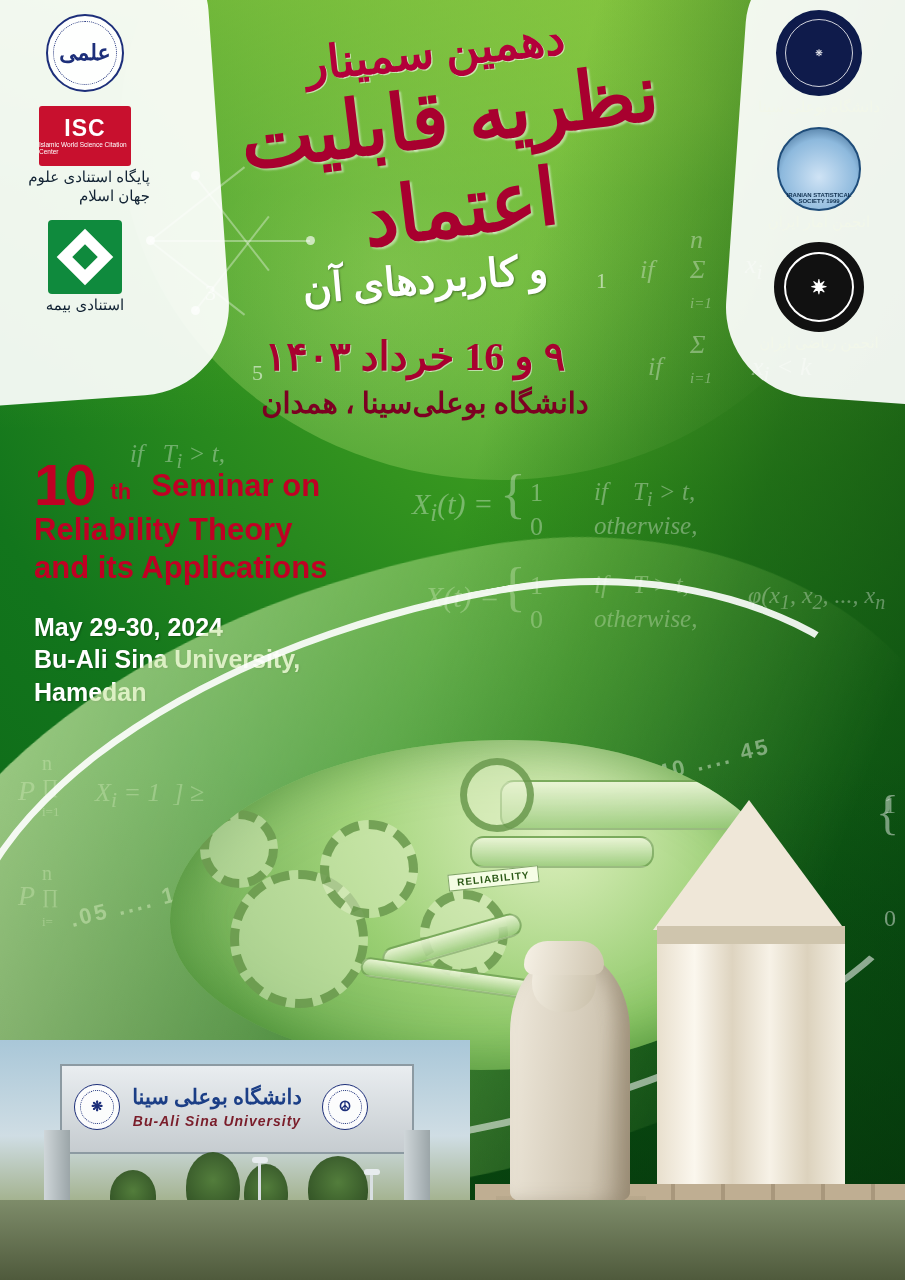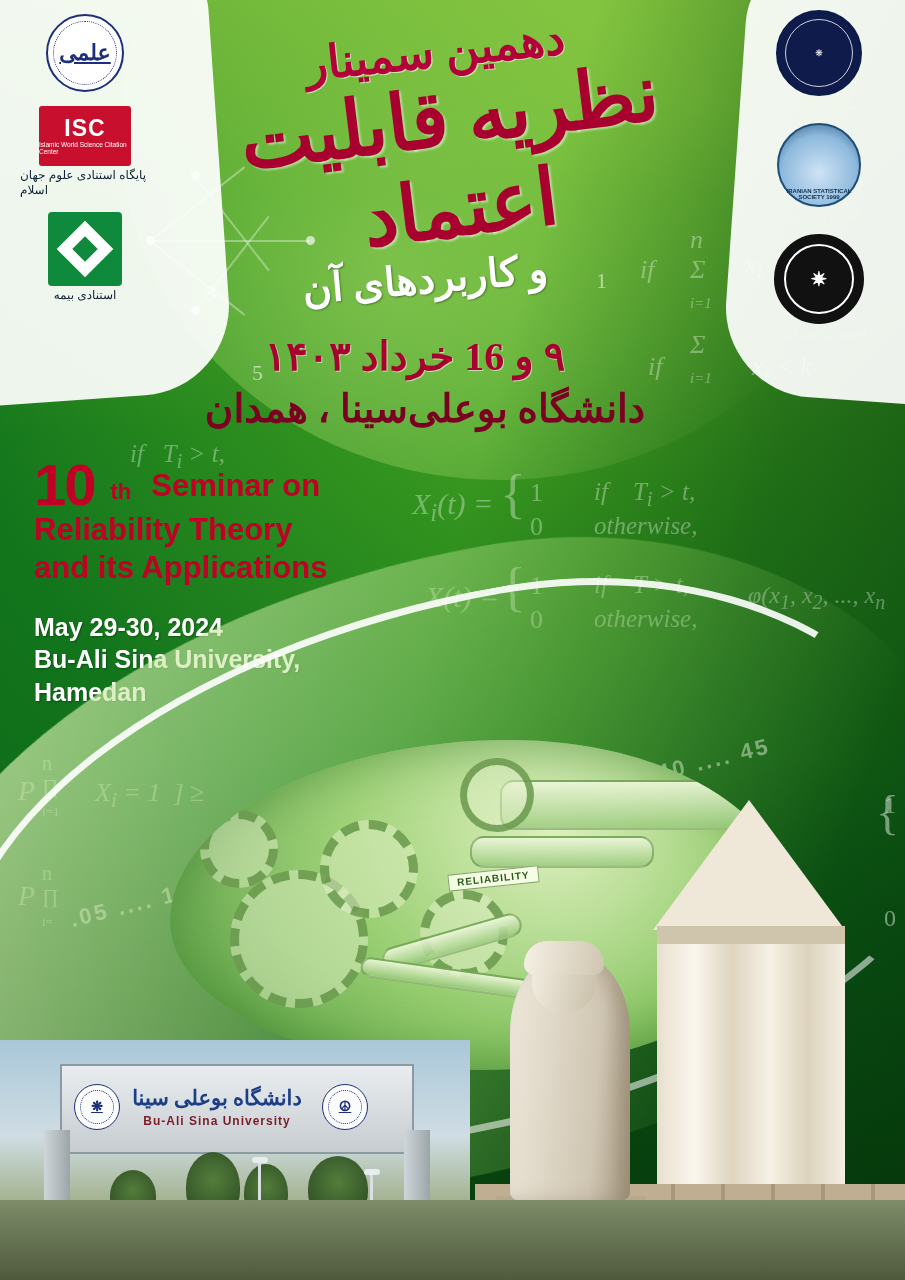--- a/index.html
+++ b/index.html
@@ -141,40 +141,39 @@
     flex-direction: column;
     align-items: center;
     gap: 10px;
   }
   .logo {
     display: flex;
     flex-direction: column;
     align-items: center;
   }
   .logo-caption {
-    font-size: 12px;
+    font-size: 15px;
     color: #123;
-    text-align: left;
+    text-align: right;
     margin-top: 2px;
     direction: rtl;
     line-height: 1.25;
   }
   .logo-caption.light { color: #f2f7ea; }
   .seal {
     width: 74px; height: 74px;
     border-radius: 50%;
     border: 2px solid #1d2f7a;
     display: flex; align-items: center; justify-content: center;
     color: #1d2f7a;
     font-weight: bold;
     font-size: 11px;
     text-align: center;
     background: rgba(255,255,255,0.9);
     position: relative;
-    text-decoration: underline;
   }
   .seal::after {
     content: "";
     position: absolute;
     inset: 5px;
     border-radius: 50%;
     border: 1px dotted #1d2f7a;
   }
   .seal-inner {
     font-family: "Liberation Serif", serif;
@@ -310,21 +309,21 @@
     font-family: "Liberation Serif", serif;
     font-size: 40px;
     font-weight: bold;
     color: #a8002f;
     margin-top: 30px;
     margin-right: 80px;
     text-shadow: 1px 1px 0 rgba(255,255,255,0.55);
   }
   .fa-place {
     font-family: "Liberation Serif", serif;
-    font-size: 39px;
+    font-size: 29px;
     font-weight: bold;
     color: #7c0022;
     margin-top: 6px;
     margin-right: 60px;
   }
   
   .en-block {
     position: absolute;
     left: 34px;
     top: 458px;
@@ -499,25 +498,26 @@
     color: #1d3f86;
   }
   .gate-sign .fa {
     font-family: "Liberation Serif", serif;
     font-size: 21px;
     font-weight: bold;
     direction: rtl;
     color: #1b3e86;
   }
   .gate-sign .en {
-    font-size: 12px;
+    font-size: 14px;
     font-weight: bold;
     letter-spacing: 1px;
     color: #7a1d2a;
     margin-top: 3px;
+    font-style: italic;
   }
   .gate-pillar {
     position: absolute;
     bottom: 0;
     width: 26px;
     background: linear-gradient(90deg, #cfd6d9, #9ba5a8);
   }
   .gate-road {
     position: absolute;
     left: 40px; bottom: 0;

